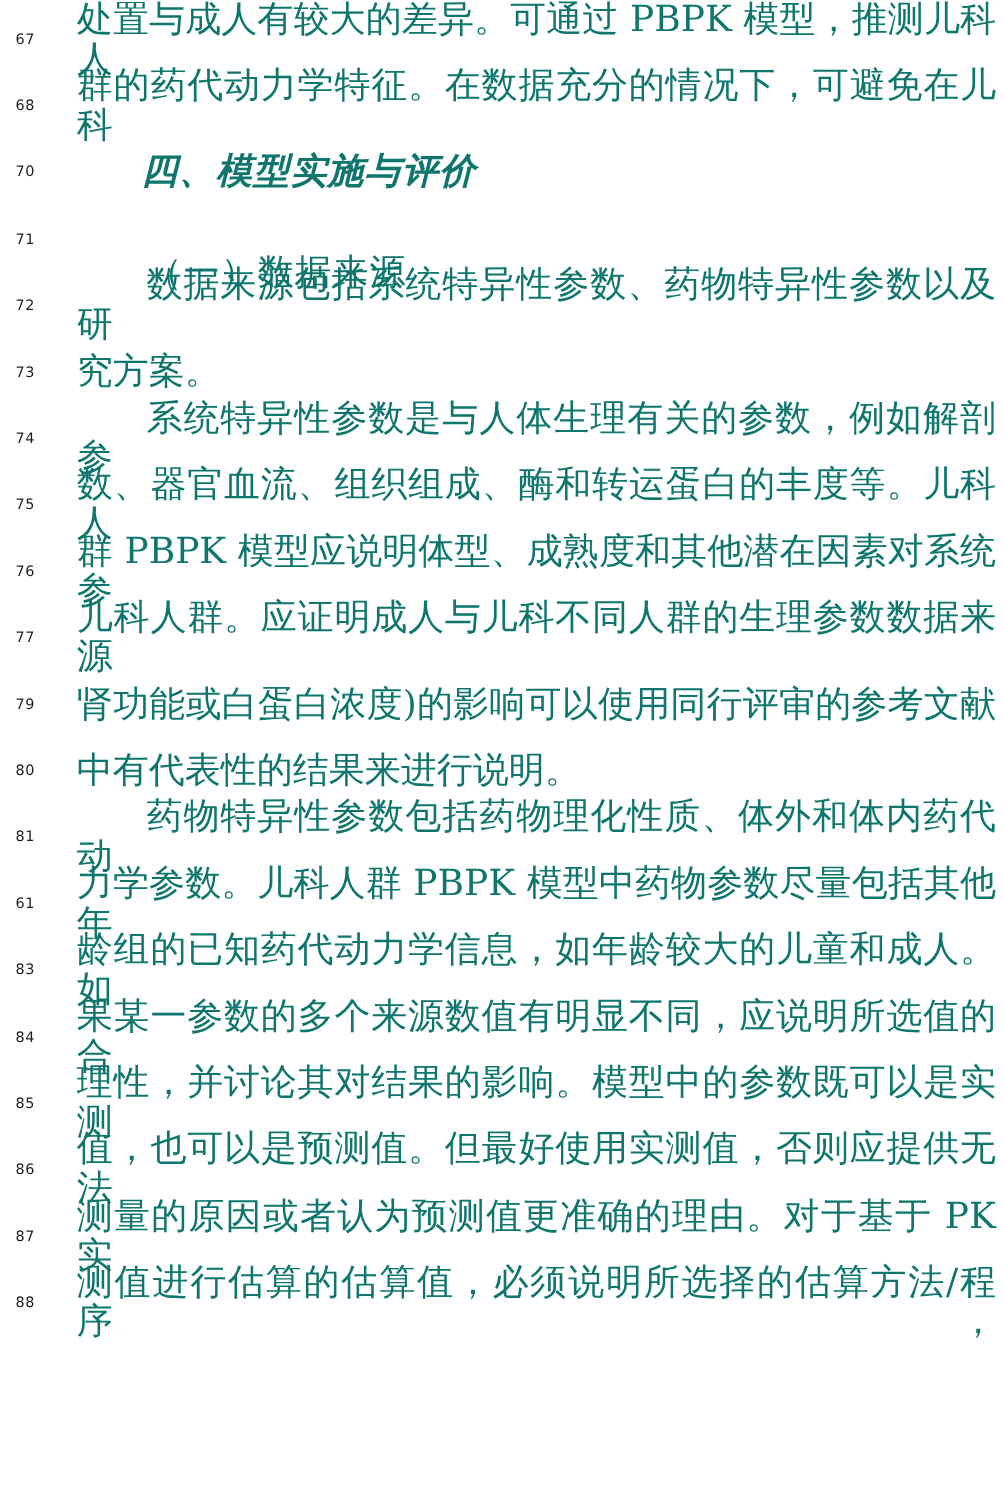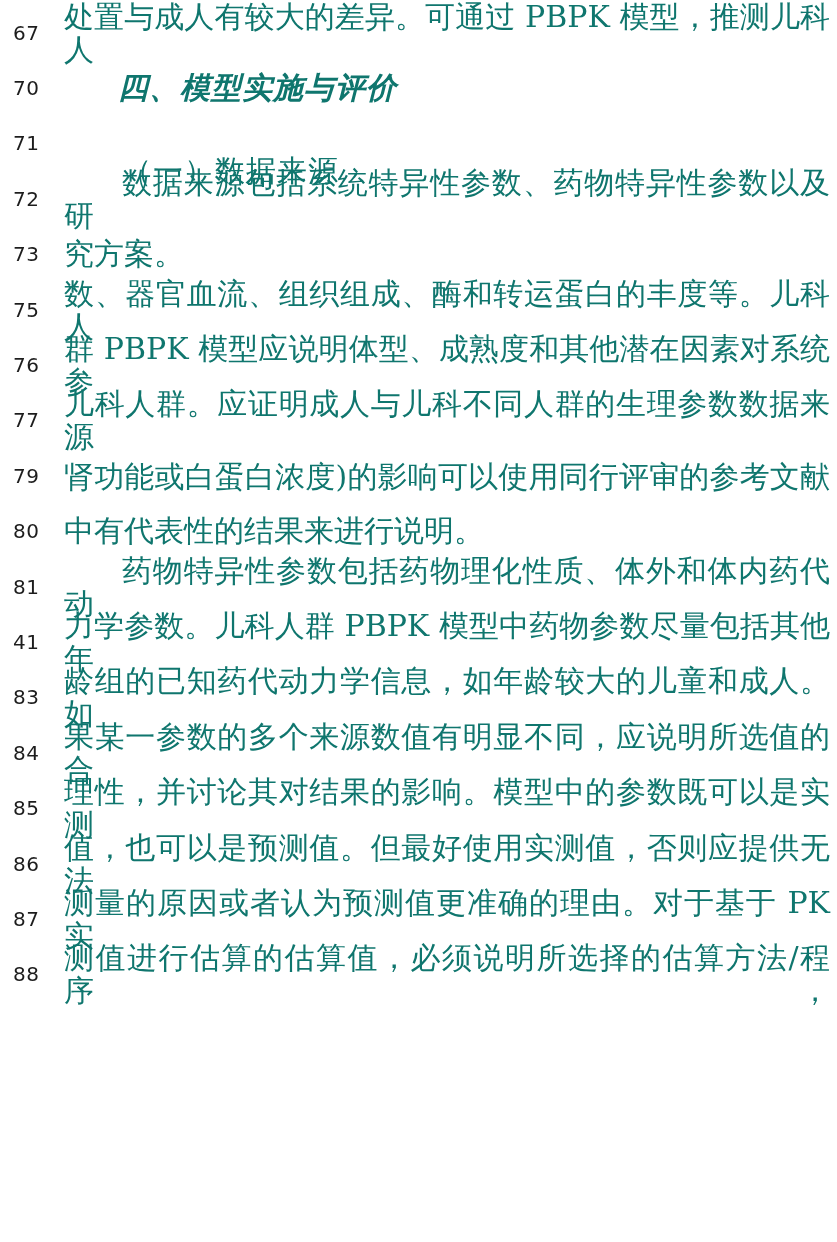--- a/index.html
+++ b/index.html
@@ -26,21 +26,21 @@
     height: 55.4px;
     width: 837px;
   }
   .num {
     position: absolute;
     left: 13px;
     top: 50%;
     transform: translateY(-50%);
     width: 40px;
     font-family: "DejaVu Sans", "Liberation Sans", sans-serif;
-    font-size: 20px;
+    font-size: 12px;
     letter-spacing: 0.5px;
     color: #1d1d1d;
     text-align: left;
   }
   .text {
     position: absolute;
     left: 64px;
     top: 50%;
     transform: translateY(-50%);
     width: 766px;
@@ -79,20 +79,24 @@
 </head>
 <body>
 
 <div class="page">
   <div class="lines" id="lines">
   <div class="line fill">
     <span class="num">67</span>
     <span class="text">处置与成人有较大的差异。可通过 PBPK 模型，推测儿科人</span>
   </div>
 
+  <div class="line fill">
+    <span class="num">68</span>
+    <span class="text">群的药代动力学特征。在数据充分的情况下，可避免在儿科</span>
+  </div>
 
 
   <div class="line heading1">
     <span class="num">70</span>
     <span class="text">四、模型实施与评价</span>
   </div>
 
   <div class="line heading2">
     <span class="num">71</span>
     <span class="text">（一）数据来源</span>
@@ -101,20 +105,24 @@
   <div class="line fill indent">
     <span class="num">72</span>
     <span class="text">数据来源包括系统特异性参数、药物特异性参数以及研</span>
   </div>
 
   <div class="line">
     <span class="num">73</span>
     <span class="text">究方案。</span>
   </div>
 
+  <div class="line fill indent">
+    <span class="num">74</span>
+    <span class="text">系统特异性参数是与人体生理有关的参数，例如解剖参</span>
+  </div>
 
   <div class="line fill">
     <span class="num">75</span>
     <span class="text">数、器官血流、组织组成、酶和转运蛋白的丰度等。儿科人</span>
   </div>
 
   <div class="line fill">
     <span class="num">76</span>
     <span class="text">群 PBPK 模型应说明体型、成熟度和其他潜在因素对系统参</span>
   </div>
@@ -134,21 +142,21 @@
     <span class="num">80</span>
     <span class="text">中有代表性的结果来进行说明。</span>
   </div>
 
   <div class="line fill indent">
     <span class="num">81</span>
     <span class="text">药物特异性参数包括药物理化性质、体外和体内药代动</span>
   </div>
 
   <div class="line fill">
-    <span class="num">41</span>
+    <span class="num">61</span>
     <span class="text">力学参数。儿科人群 PBPK 模型中药物参数尽量包括其他年</span>
   </div>
 
   <div class="line fill">
     <span class="num">83</span>
     <span class="text">龄组的已知药代动力学信息，如年龄较大的儿童和成人。如</span>
   </div>
 
   <div class="line fill">
     <span class="num">84</span>

